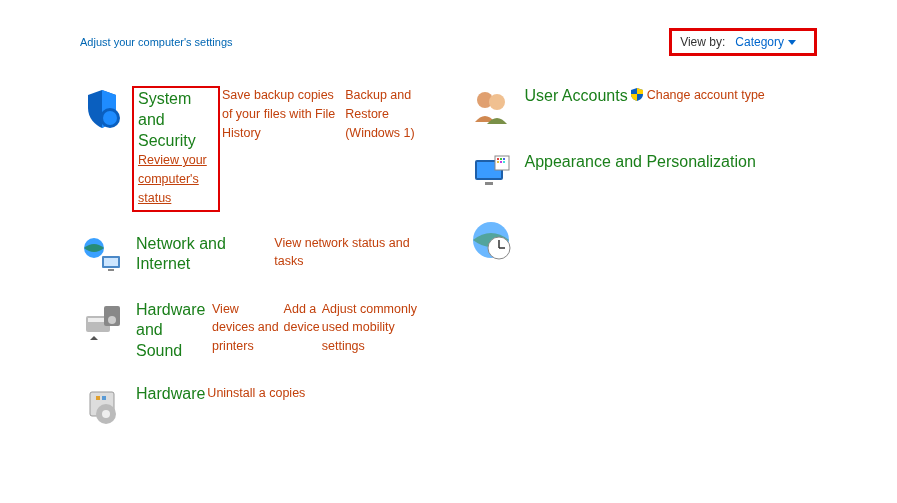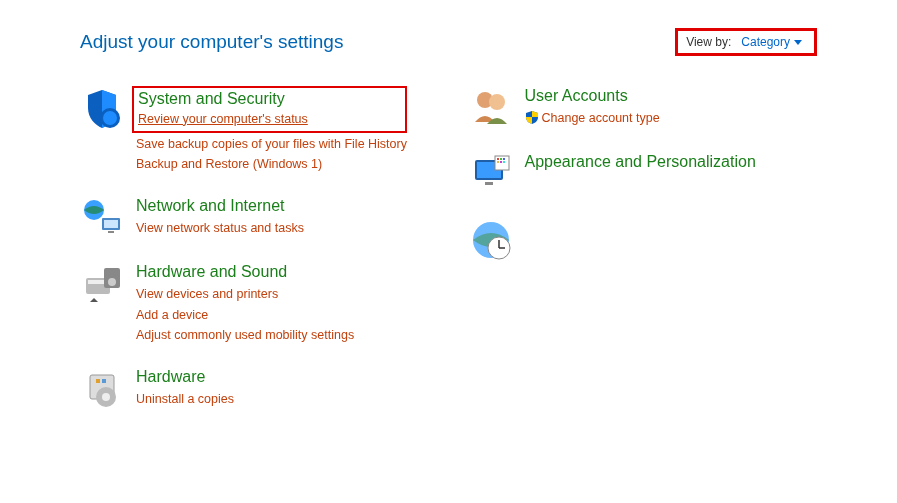--- a/index.html
+++ b/index.html
@@ -12,27 +12,27 @@
       padding: 28px 80px;
       color: #222;
     }
     .header {
       display: flex;
       justify-content: space-between;
       align-items: center;
       margin-bottom: 30px;
     }
     .page-title {
-      font-size: 19px;
+      font-size: 11px;
       font-weight: 400;
       color: #0066b3;
     }
     .viewby-box {
       border: 3px solid #e00000;
-      padding: 4px 12px 4px 8px;
+      padding: 4px 18px 4px 8px;
       display: flex;
       align-items: center;
       gap: 10px;
     }
     .viewby-label { color: #333; font-size: 12px; }
     .viewby-value { color: #0066cc; font-size: 12px; display:flex; align-items:center; gap:4px;text-align:center;}
     .triangle-down {
       width: 0; height: 0;
       border-left: 4px solid transparent;
       border-right: 4px solid transparent;
@@ -48,21 +48,21 @@
       display: flex;
       gap: 12px;
       margin-bottom: 22px;
       align-items: flex-start;
     }
     .icon-box {
       width: 44px; height: 44px;
       flex-shrink: 0;
       display:flex; align-items:center; justify-content:center;
     }
-    .cat-content { display:flex; flex-direction:column; gap:2px;}
+    .cat-content { display:flex; flex-direction:row; gap:2px;}
     .cat-title {
       font-size: 16px;
       color: #1a7f1a;
       font-weight: 400;
       cursor: pointer;
       line-height: 1.3;
     }
     .cat-link {
       font-size: 12.5px;
       color: #c2410c;

